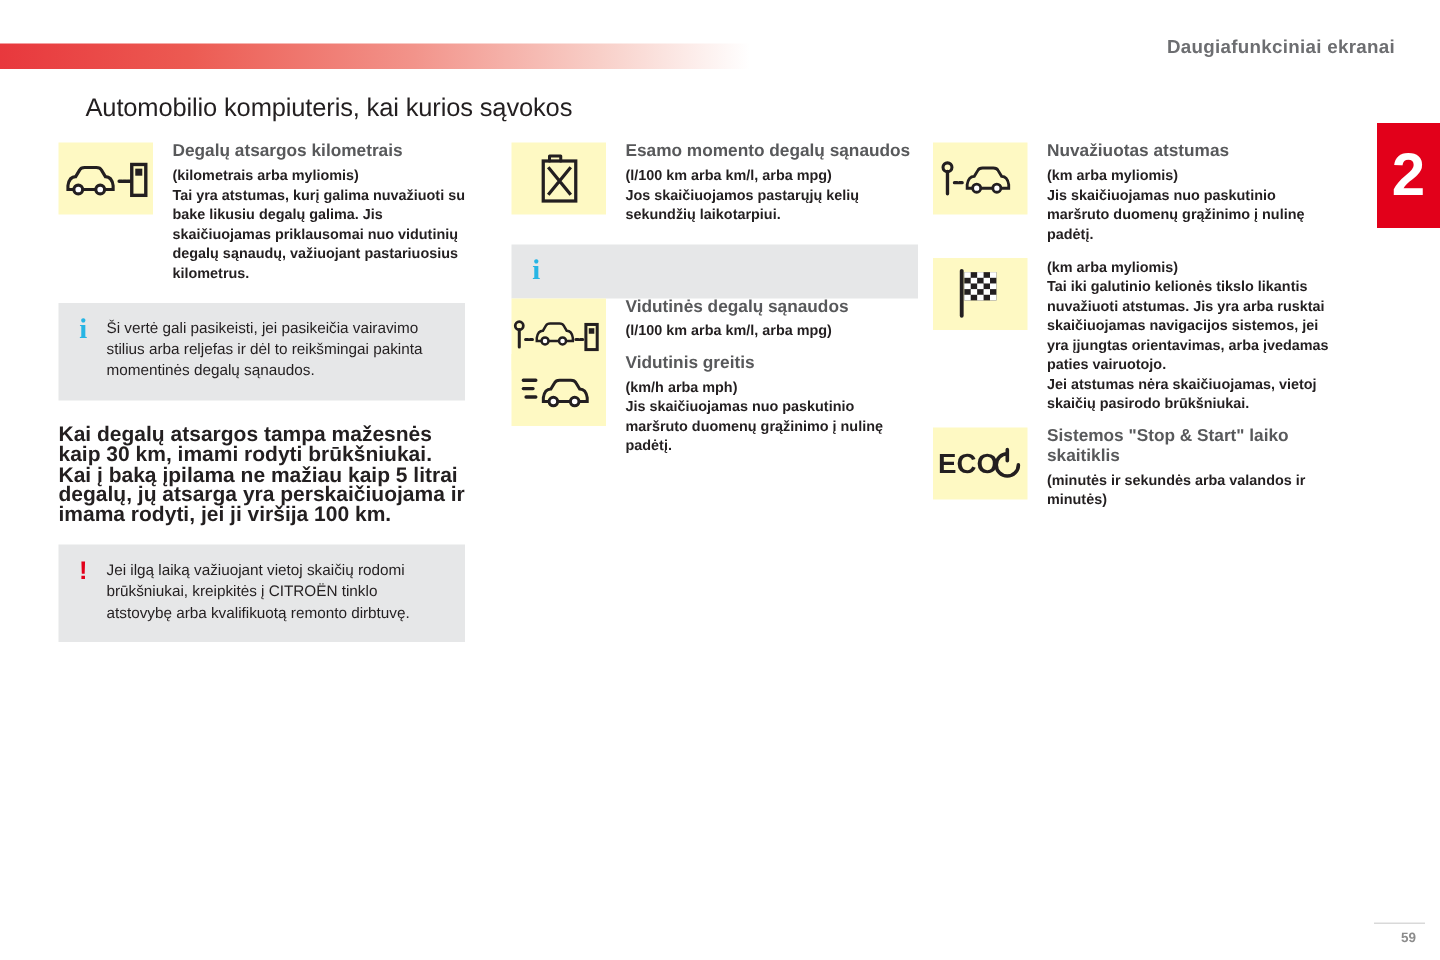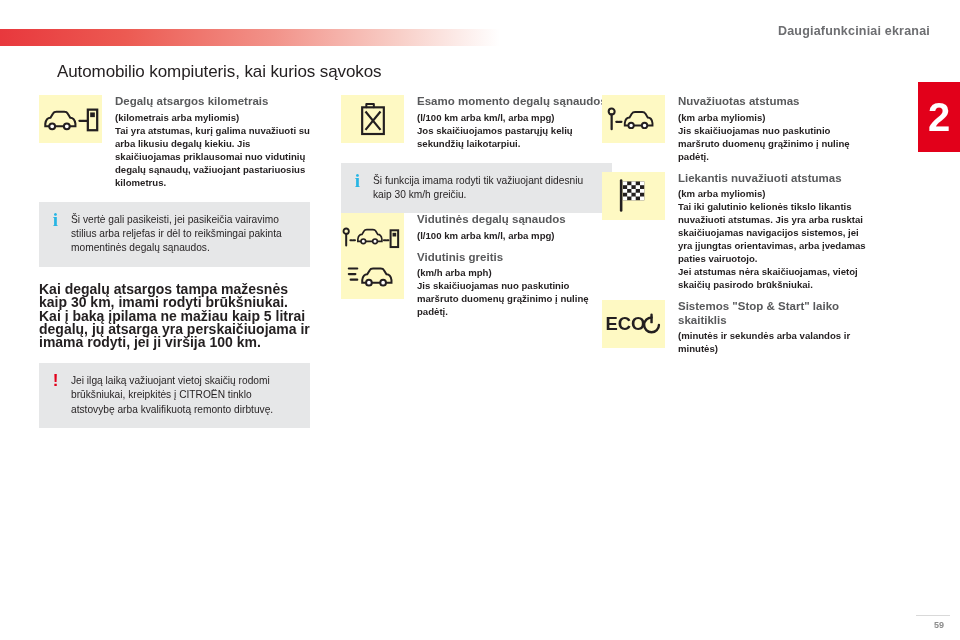--- a/index.html
+++ b/index.html
@@ -34,21 +34,21 @@
   
   .page-title{
     position:absolute;left:57px;top:62px;
     font-size:17px;font-weight:normal;color:#231f20;
     letter-spacing:-.1px;white-space:nowrap;
   }
   
   .col{position:absolute;top:95px;width:271px;}
   .col-1{left:39px;}
   .col-2{left:341px;}
-  .col-3{left:602px;}
+  .col-3{left:622px;}
 
   
   .entry{position:relative;margin-bottom:9px;}
   .entry-icon{
     position:absolute;left:0;top:0;width:63px;height:48px;
     background:#fef9c3;display:flex;align-items:center;justify-content:center;
   }
   .entry-body{margin-left:76px;}
   .entry-title{
     font-size:11.5px;font-weight:bold;color:#58595b;
@@ -113,21 +113,21 @@
             <circle cx="14" cy="27" r="3.4" stroke="#231f20" fill="#fff" stroke-width="2.4"></circle>
             <circle cx="31" cy="27" r="3.4" stroke="#231f20" fill="#fff" stroke-width="2.4"></circle>
           </g>
           <path d="M40 22 h2 M43 22 h2 M46 22 h2" stroke="#231f20" fill="none" stroke-width="2.4" stroke-linecap="round" stroke-linejoin="round"></path>
           <rect x="49" y="10" width="10" height="22" stroke="#231f20" fill="none" stroke-width="2.4"></rect>
           <rect x="51.5" y="13" width="5" height="5" fill="#231f20"></rect>
         </svg>
       </div>
       <div class="entry-body">
         <div class="entry-title">Degalų atsargos kilometrais</div>
-        <div class="entry-sub"><span class="unit">(kilometrais arba myliomis)</span><br><span style="white-space: pre-line; font-weight: bold;">Tai yra atstumas, kurį galima nuvažiuoti su arba likusiu degalų kiekiu. Jis skaičiuojamas priklausomai nuo vidutinių degalų sąnaudų, važiuojant pastariuosius kilometrus.</span></div>
+        <div class="entry-sub"><span class="unit">(kilometrais arba myliomis)</span><br><span style="white-space: pre-line; font-weight: bold;">Tai yra atstumas, kurį galima nuvažiuoti su bake likusiu degalų galima. Jis skaičiuojamas priklausomai nuo vidutinių degalų sąnaudų, važiuojant pastariuosius kilometrus.</span></div>
       </div>
     </div>
     <div class="note note-info">
       <div class="note-mark">i</div>
       <div class="note-text">Ši vertė gali pasikeisti, jei pasikeičia vairavimo stilius arba reljefas ir dėl to reikšmingai pakinta momentinės degalų sąnaudos.</div>
     </div>
     <div class="para spaced">Kai degalų atsargos tampa mažesnės kaip 30 km, imami rodyti brūkšniukai. Kai į baką įpilama ne mažiau kaip 5 litrai degalų, jų atsarga yra perskaičiuojama ir imama rodyti, jei ​ji viršija 100 km.</div>
     <div class="note note-warn">
       <div class="note-mark">!</div>
       <div class="note-text">Jei ilgą laiką važiuojant vietoj skaičių rodomi brūkšniukai, kreipkitės į CITROËN tinklo atstovybę arba kvalifikuotą remonto dirbtuvę.</div>
@@ -142,21 +142,20 @@
           <path d="M9 13 L27 35 M27 13 L9 35" stroke="#231f20" stroke-width="2.6" fill="none"></path>
         </svg>
       </div>
       <div class="entry-body">
         <div class="entry-title">Esamo momento degalų sąnaudos</div>
         <div class="entry-sub"><span class="unit">(l/100 km arba km/l, arba mpg)</span><br><span style="white-space: pre-line; font-weight: bold;">Jos skaičiuojamos pastarųjų kelių sekundžių laikotarpiui.</span></div>
       </div>
     </div>
     <div class="note note-info">
       <div class="note-mark">i</div>
-      <div class="note-text">Ši funkcija imama rodyti tik važiuojant didesniu kaip 30 km/h greičiu.</div>
     </div>
     <div class="entry">
       <div class="entry-icon">
         <svg viewBox="0 0 74 40" width="62" height="36">
           <circle cx="5" cy="13" r="3.2" stroke="#231f20" fill="none" stroke-width="2.2"></circle>
           <path d="M5 16 v14" stroke="#231f20" fill="none" stroke-width="2.4" stroke-linecap="round" stroke-linejoin="round"></path>
           <path d="M10 24 h2 M13.5 24 h2" stroke="#231f20" fill="none" stroke-width="2.4" stroke-linecap="round" stroke-linejoin="round"></path>
           <g transform="translate(14,3) scale(0.82)">
             <path d="M6 24 q1-7 6-7 l3-5 q1-2 4-2 h9 q3 0 4 2 l3 5 q5 0 6 7 v3 h-35 z" stroke="#231f20" fill="none" stroke-width="2.4"></path>
             <circle cx="14" cy="27" r="3.4" stroke="#231f20" fill="#fff" stroke-width="2.4"></circle>
@@ -222,21 +221,20 @@
           <rect x="28" y="12.8" width="5" height="4.4" fill="#fff"></rect>
           <rect x="13" y="17.200000000000003" width="5" height="4.4" fill="#fff"></rect>
           <rect x="23" y="17.200000000000003" width="5" height="4.4" fill="#fff"></rect>
           <rect x="8" y="21.6" width="5" height="4.4" fill="#fff"></rect>
           <rect x="18" y="21.6" width="5" height="4.4" fill="#fff"></rect>
           <rect x="28" y="21.6" width="5" height="4.4" fill="#fff"></rect>
           <path d="M6 3 V38" stroke="#231f20" stroke-width="3" fill="none" stroke-linecap="round"></path>
         </svg>
       </div>
       <div class="entry-body">
-        <div class="entry-title">Liekantis nuvažiuoti atstumas</div>
         <div class="entry-sub"><span class="unit">(km arba myliomis)</span><br><span style="white-space: pre-line; font-weight: bold;">Tai iki galutinio kelionės tikslo likantis nuvažiuoti atstumas. Jis yra arba rusktai skaičiuojamas navigacijos sistemos, jei yra įjungtas orientavimas, arba įvedamas paties vairuotojo.
 Jei atstumas nėra skaičiuojamas, vietoj skaičių pasirodo brūkšniukai.</span></div>
       </div>
     </div>
     <div class="entry">
       <div class="entry-icon">
         <svg viewBox="0 0 62 26" width="58" height="24">
           <text x="0" y="20" font-family="Liberation Sans, sans-serif" font-size="20" font-weight="bold" fill="#231f20">ECO</text>
           <path d="M50 6 a8 8 0 1 0 8 8" stroke="#231f20" stroke-width="2.6" fill="none" stroke-linecap="round"></path>
           <path d="M50 3 v8" stroke="#231f20" stroke-width="2.6" fill="none" stroke-linecap="round"></path>

